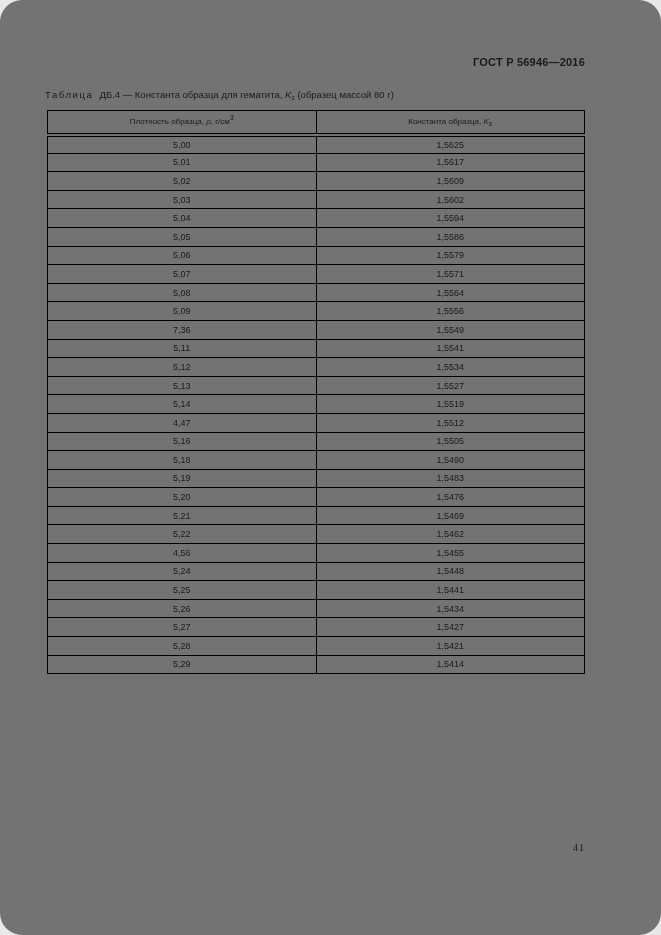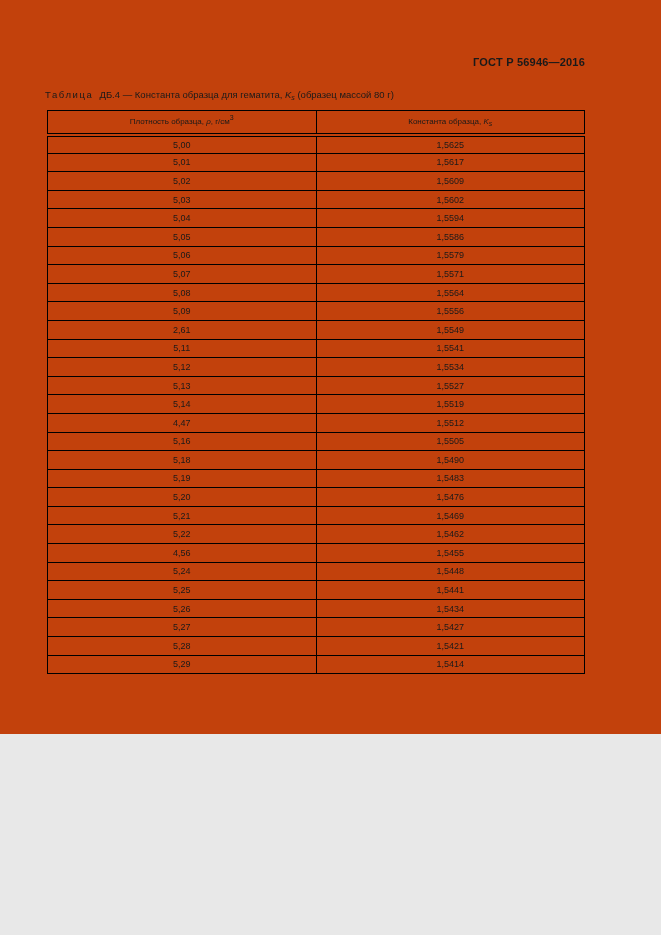--- a/index.html
+++ b/index.html
@@ -1,25 +1,26 @@
 <!DOCTYPE html>
 <html><head>
 <meta charset="utf-8">
 <style>
   * { margin: 0; padding: 0; box-sizing: border-box; }
   html, body { background: #e8e8e8; }
   .page {
     position: relative;
     width: 661px;
-    height: 734px;
+    height: 935px;
     margin: 0 auto;
-    background: #c2410c;
+    background: #737373;
     font-family: "Liberation Sans", "DejaVu Sans", sans-serif;
     color: #1a1a1a;
     overflow: hidden;
+    border-radius: 22px;
   }
   .doc-header {
     position: absolute;
     top: 56px;
     right: 76px;
     font-size: 11px;
     font-weight: bold;
     letter-spacing: 0.2px;
     white-space: nowrap;
   }
@@ -128,21 +129,21 @@
         </tr>
         <tr>
           <td>5,08</td>
           <td>1,5564</td>
         </tr>
         <tr>
           <td>5,09</td>
           <td>1,5556</td>
         </tr>
         <tr>
-          <td>2,61</td>
+          <td>7,36</td>
           <td>1,5549</td>
         </tr>
         <tr>
           <td>5,11</td>
           <td>1,5541</td>
         </tr>
         <tr>
           <td>5,12</td>
           <td>1,5534</td>
         </tr>

